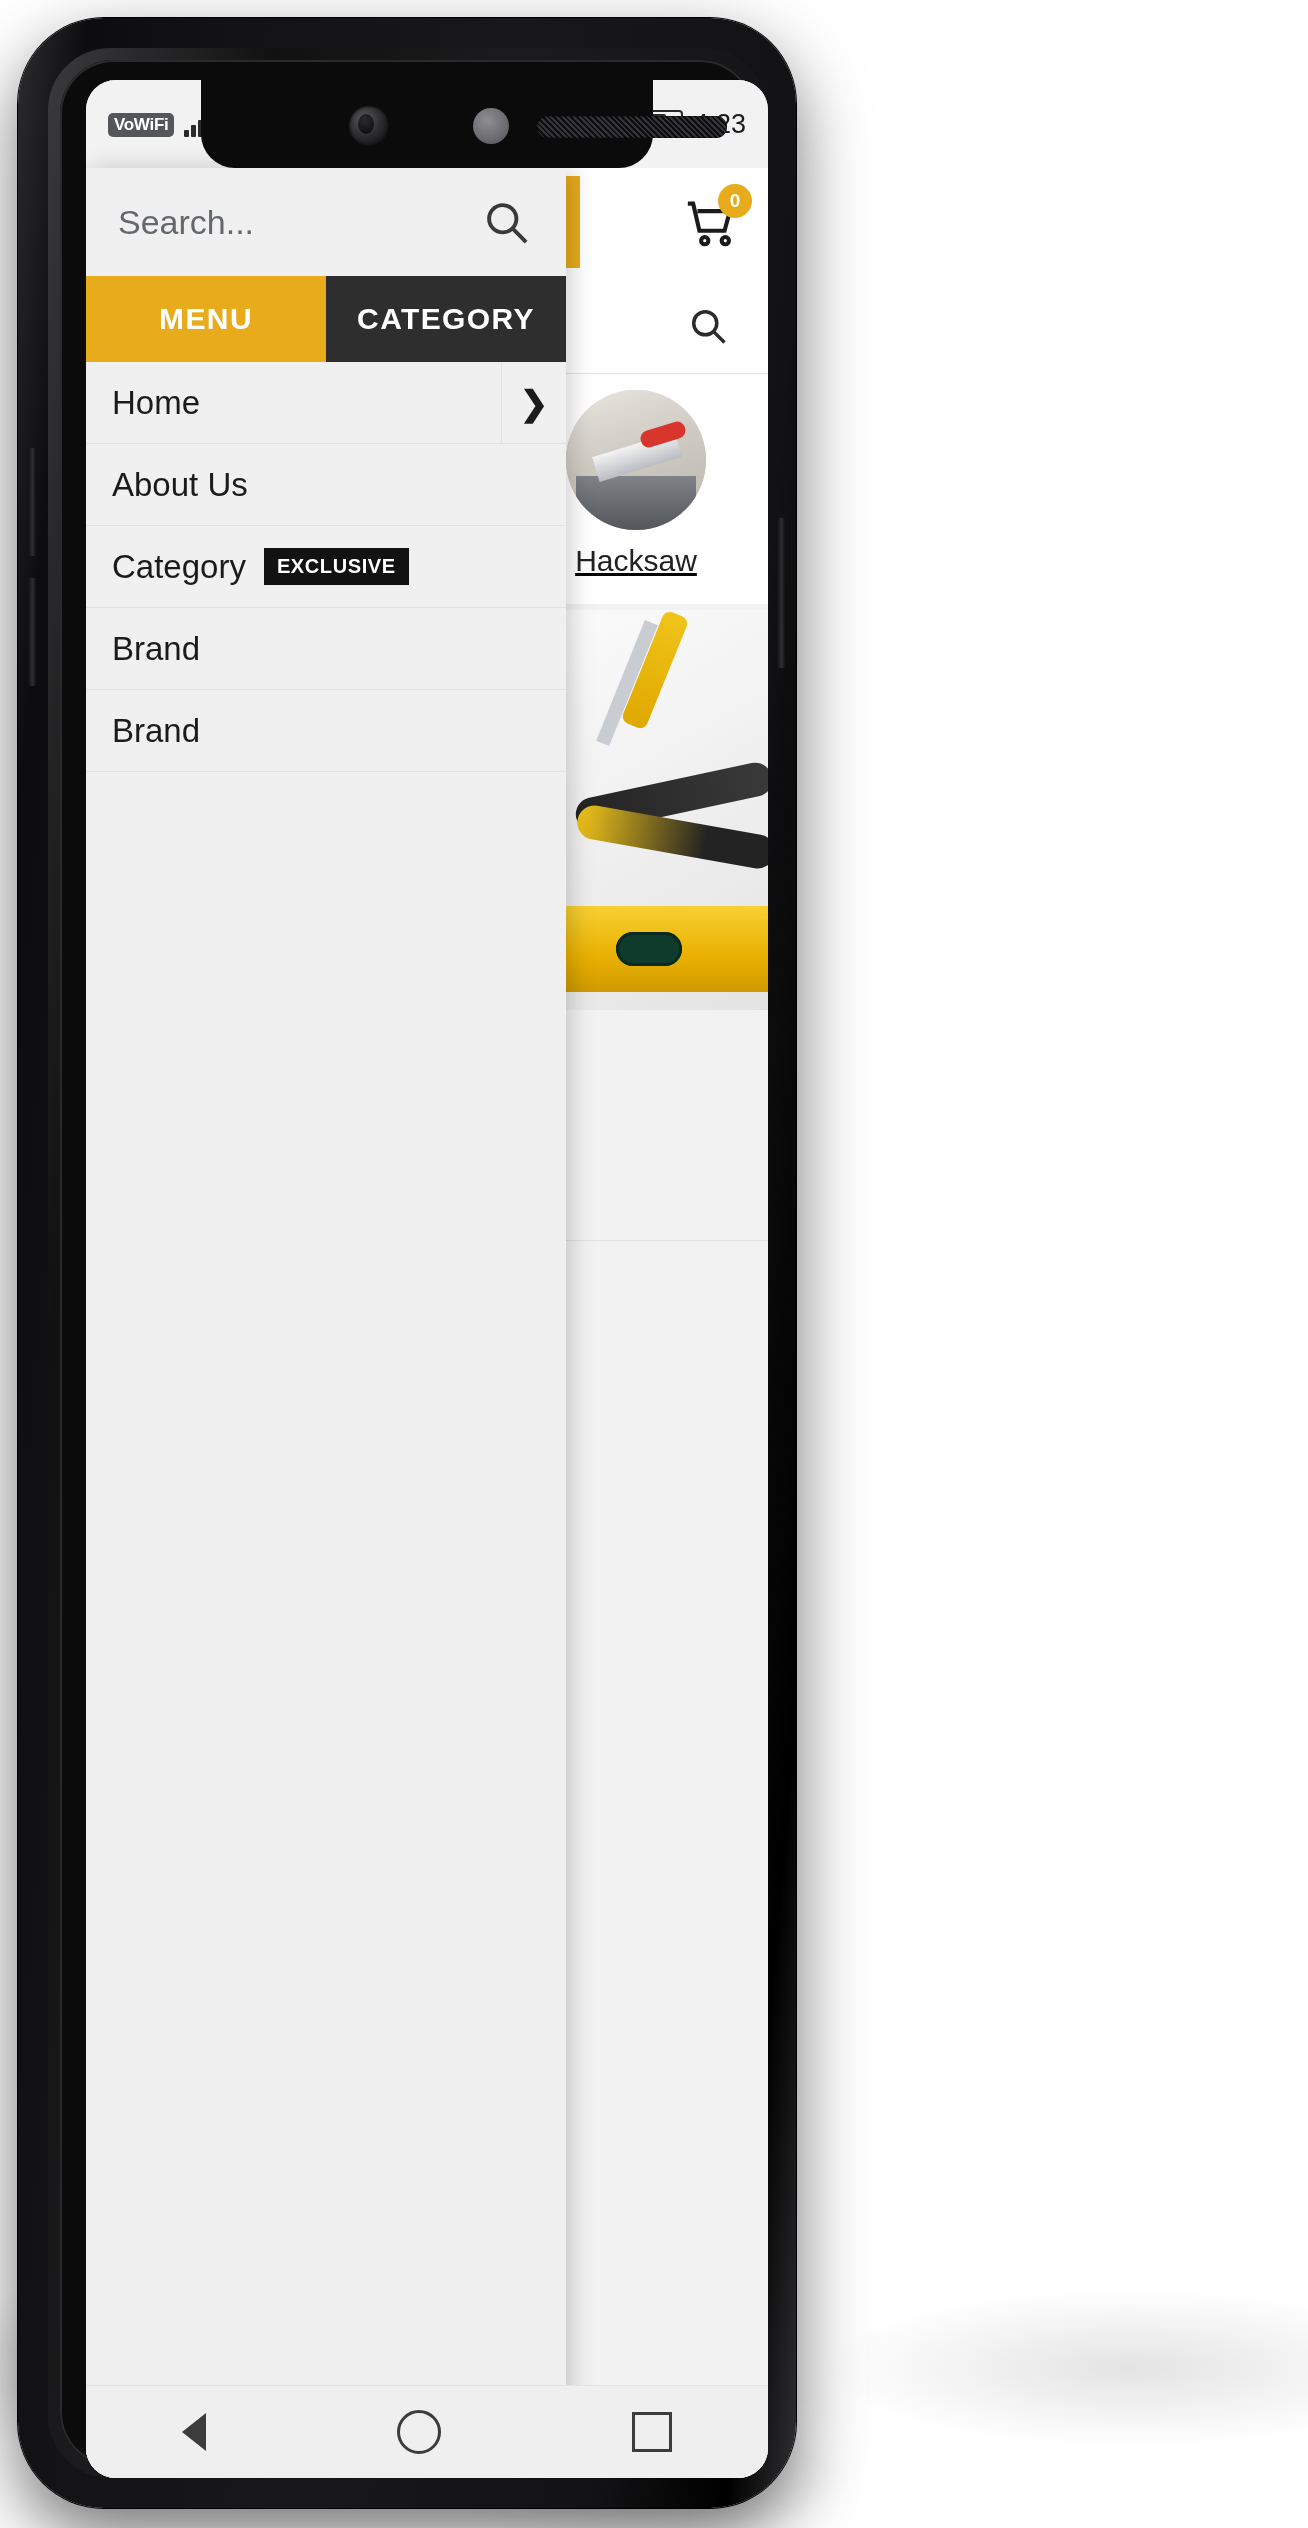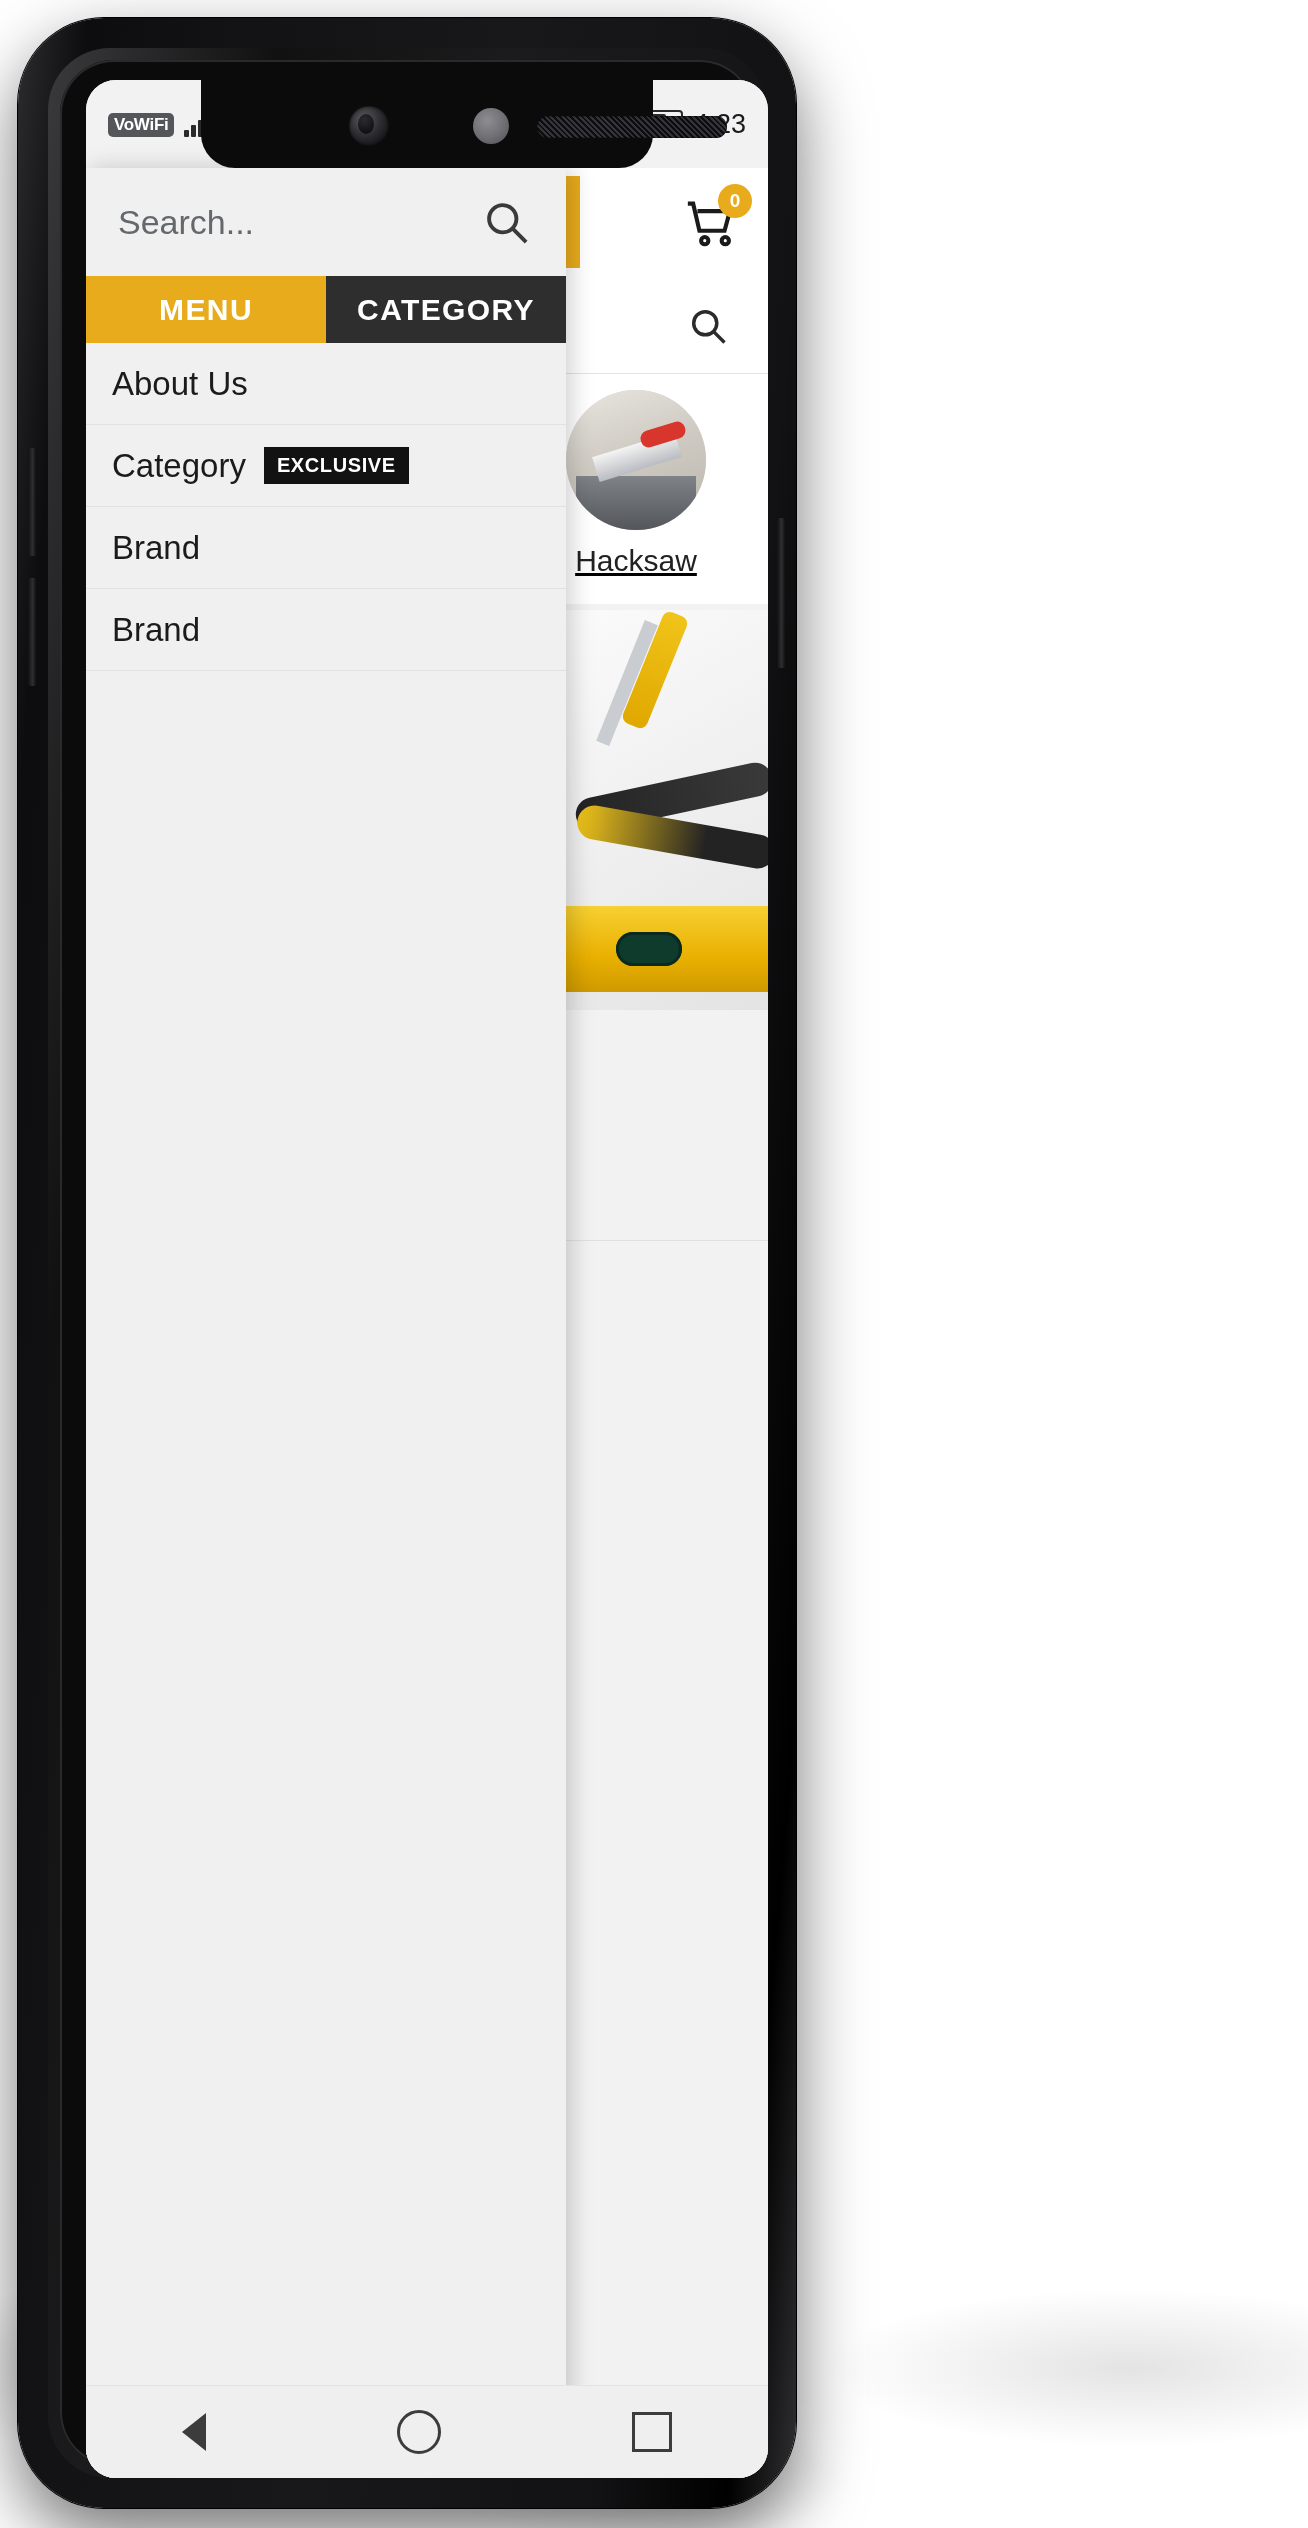--- a/index.html
+++ b/index.html
@@ -179,21 +179,21 @@
   
   .drawer{
     position:absolute;left:0;top:88px;width:480px;bottom:0;background:#f0f0f0;z-index:30;
     box-shadow:6px 0 22px rgba(0,0,0,.18);
   }
   .dr-search{
     height:108px;display:flex;align-items:center;justify-content:space-between;
     padding:0 34px 0 32px;box-sizing:border-box;background:#f0f0f0;
   }
   .dr-search-text{font-size:34px;color:#64686c;}
-  .tabs{display:flex;height:67px;}
+  .tabs{display:flex;height:86px;}
   .tab{flex:1;display:flex;align-items:center;justify-content:center;
        font-size:30px;font-weight:bold;letter-spacing:1.4px;}
   .tab.active{background:#E8AB1B;color:#ffffff;}
   .tab.inactive{background:#2E2E2E;color:#ffffff;}
   .menu-list{background:#f0f0f0;}
   .menu-row{
     position:relative;display:flex;align-items:center;gap:18px;
     height:82px;padding:0 26px;border-bottom:1px solid #e2e2e2;box-sizing:border-box;
   }
   .menu-label{font-size:33px;color:#1b1b1b;}
@@ -297,20 +297,26 @@
         </svg>
       </div>
 
       <div class="tabs">
         <div class="tab active">MENU</div>
         <div class="tab inactive">CATEGORY</div>
       </div>
 
       <div class="menu-list">
 
+        <div class="menu-row">
+          <span class="menu-label">Home</span>
+          <div class="chev-cell">
+            <span class="chev">❯</span>
+          </div>
+        </div>
 
 
         <div class="menu-row">
           <span class="menu-label">About Us</span>
         </div>
 
         <div class="menu-row">
           <span class="menu-label">Category</span>
           <span class="badge exclusive">EXCLUSIVE</span>
         </div>

